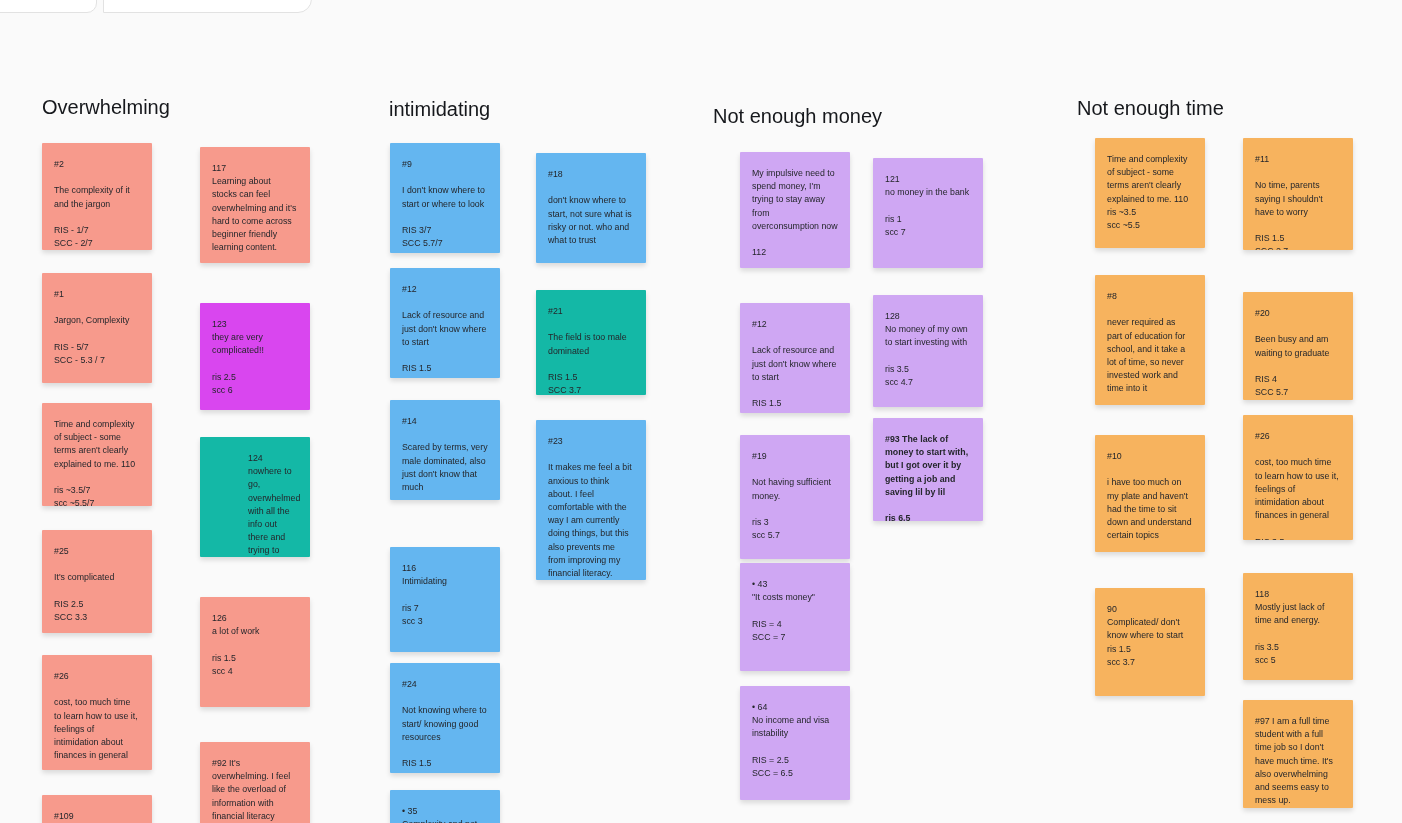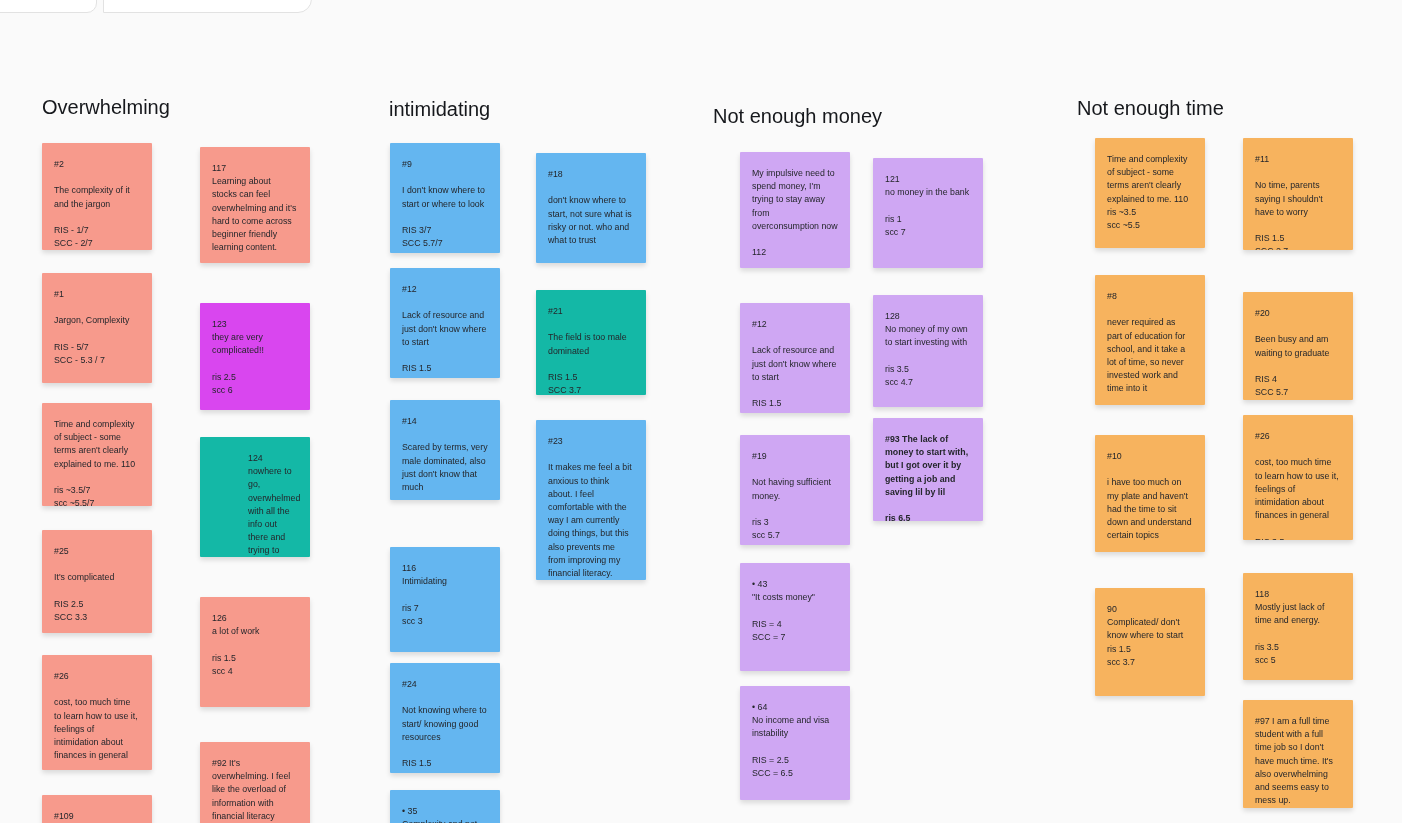--- a/index.html
+++ b/index.html
@@ -149,21 +149,21 @@
 112
 
 ris 1.5
 scc 3.3</div>
     <div class="note" style="left: 740px; top: 303px; height: 110px; background: rgb(207, 167, 243);">#12
 
 Lack of resource and just don't know where to start
 
 RIS 1.5
 SCC 3.3</div>
-    <div class="note" style="left: 740px; top: 435px; height: 110px; background: rgb(207, 167, 243);">#19
+    <div class="note" style="left: 740px; top: 435px; height: 124px; background: rgb(207, 167, 243);">#19
 
 Not having sufficient money.
 
 ris 3
 scc 5.7</div>
     <div class="note" style="left: 740px; top: 563px; height: 108px; background: rgb(207, 167, 243);">• 43
 "It costs money"
 
 RIS = 4
 SCC = 7</div>

